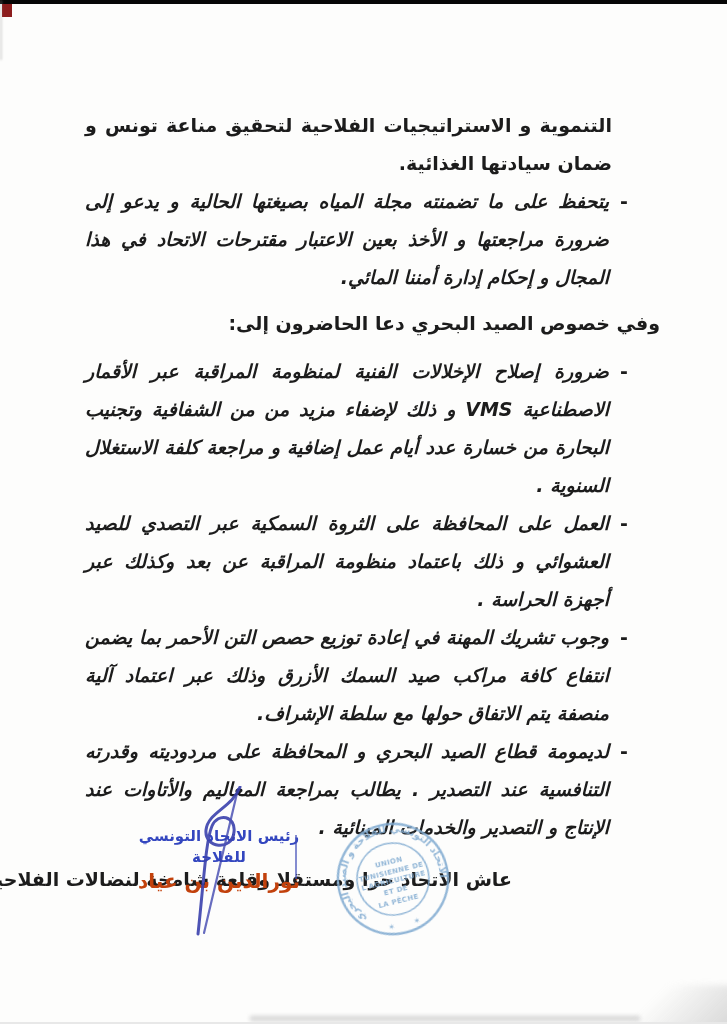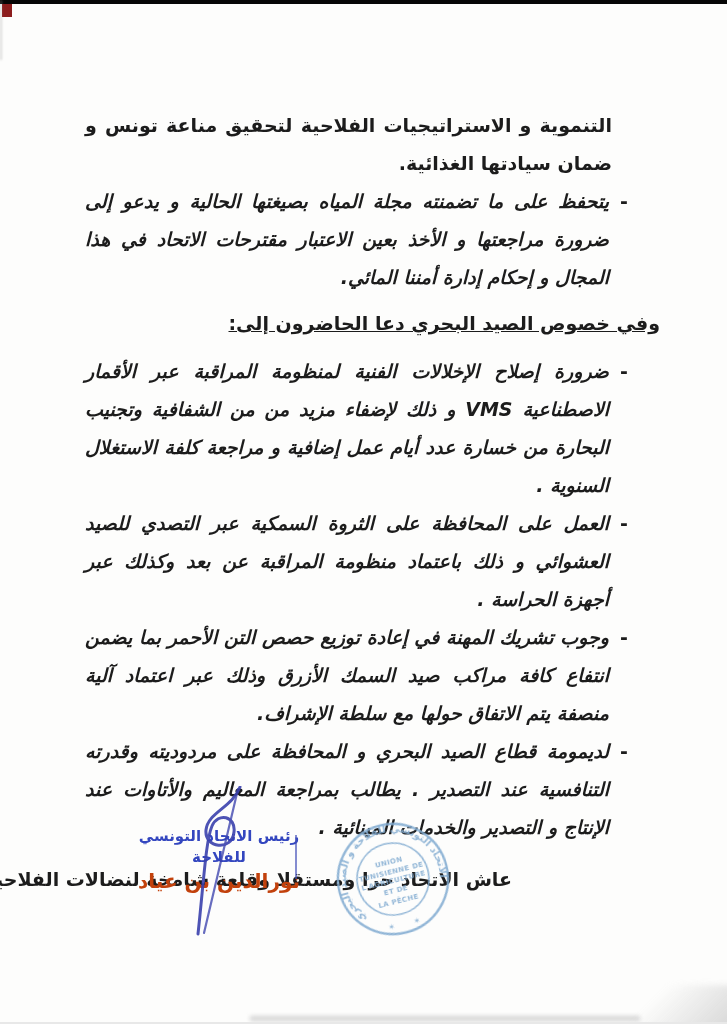--- a/index.html
+++ b/index.html
@@ -23,21 +23,21 @@
   
   .content{
     position:absolute;top:106px;right:67px;width:575px;
     direction:rtl;
     font-size:19px;font-weight:bold;line-height:38px;
   }
   .para{margin:0 48px 0 0;text-align:justify;}
   .item{display:flex;gap:9px;margin:0 30px 0 0;}
   .marker{flex:0 0 auto;width:12px;text-align:center;}
   .itext{margin:0;flex:1 1 auto;text-align:justify;font-style:italic;}
-  .heading{margin:8px 0 10px 0;text-align:right;white-space:nowrap;text-decoration:underline;}
+  .heading{margin:8px 0 10px 0;text-align:right;white-space:nowrap;}
   .slogan{margin:14px 148px 0 0;text-align:right;white-space:nowrap;font-size:19px;}
 
   
   .sig-text{
     position:absolute;top:826px;left:126px;width:186px;
     direction:rtl;text-align:center;
     color:#3346bf;font-weight:bold;
   }
   .sig-line{font-size:15px;line-height:21px;}
   .sig-name{font-size:20px;line-height:27px;color:#c2410c;letter-spacing:.5px;}

